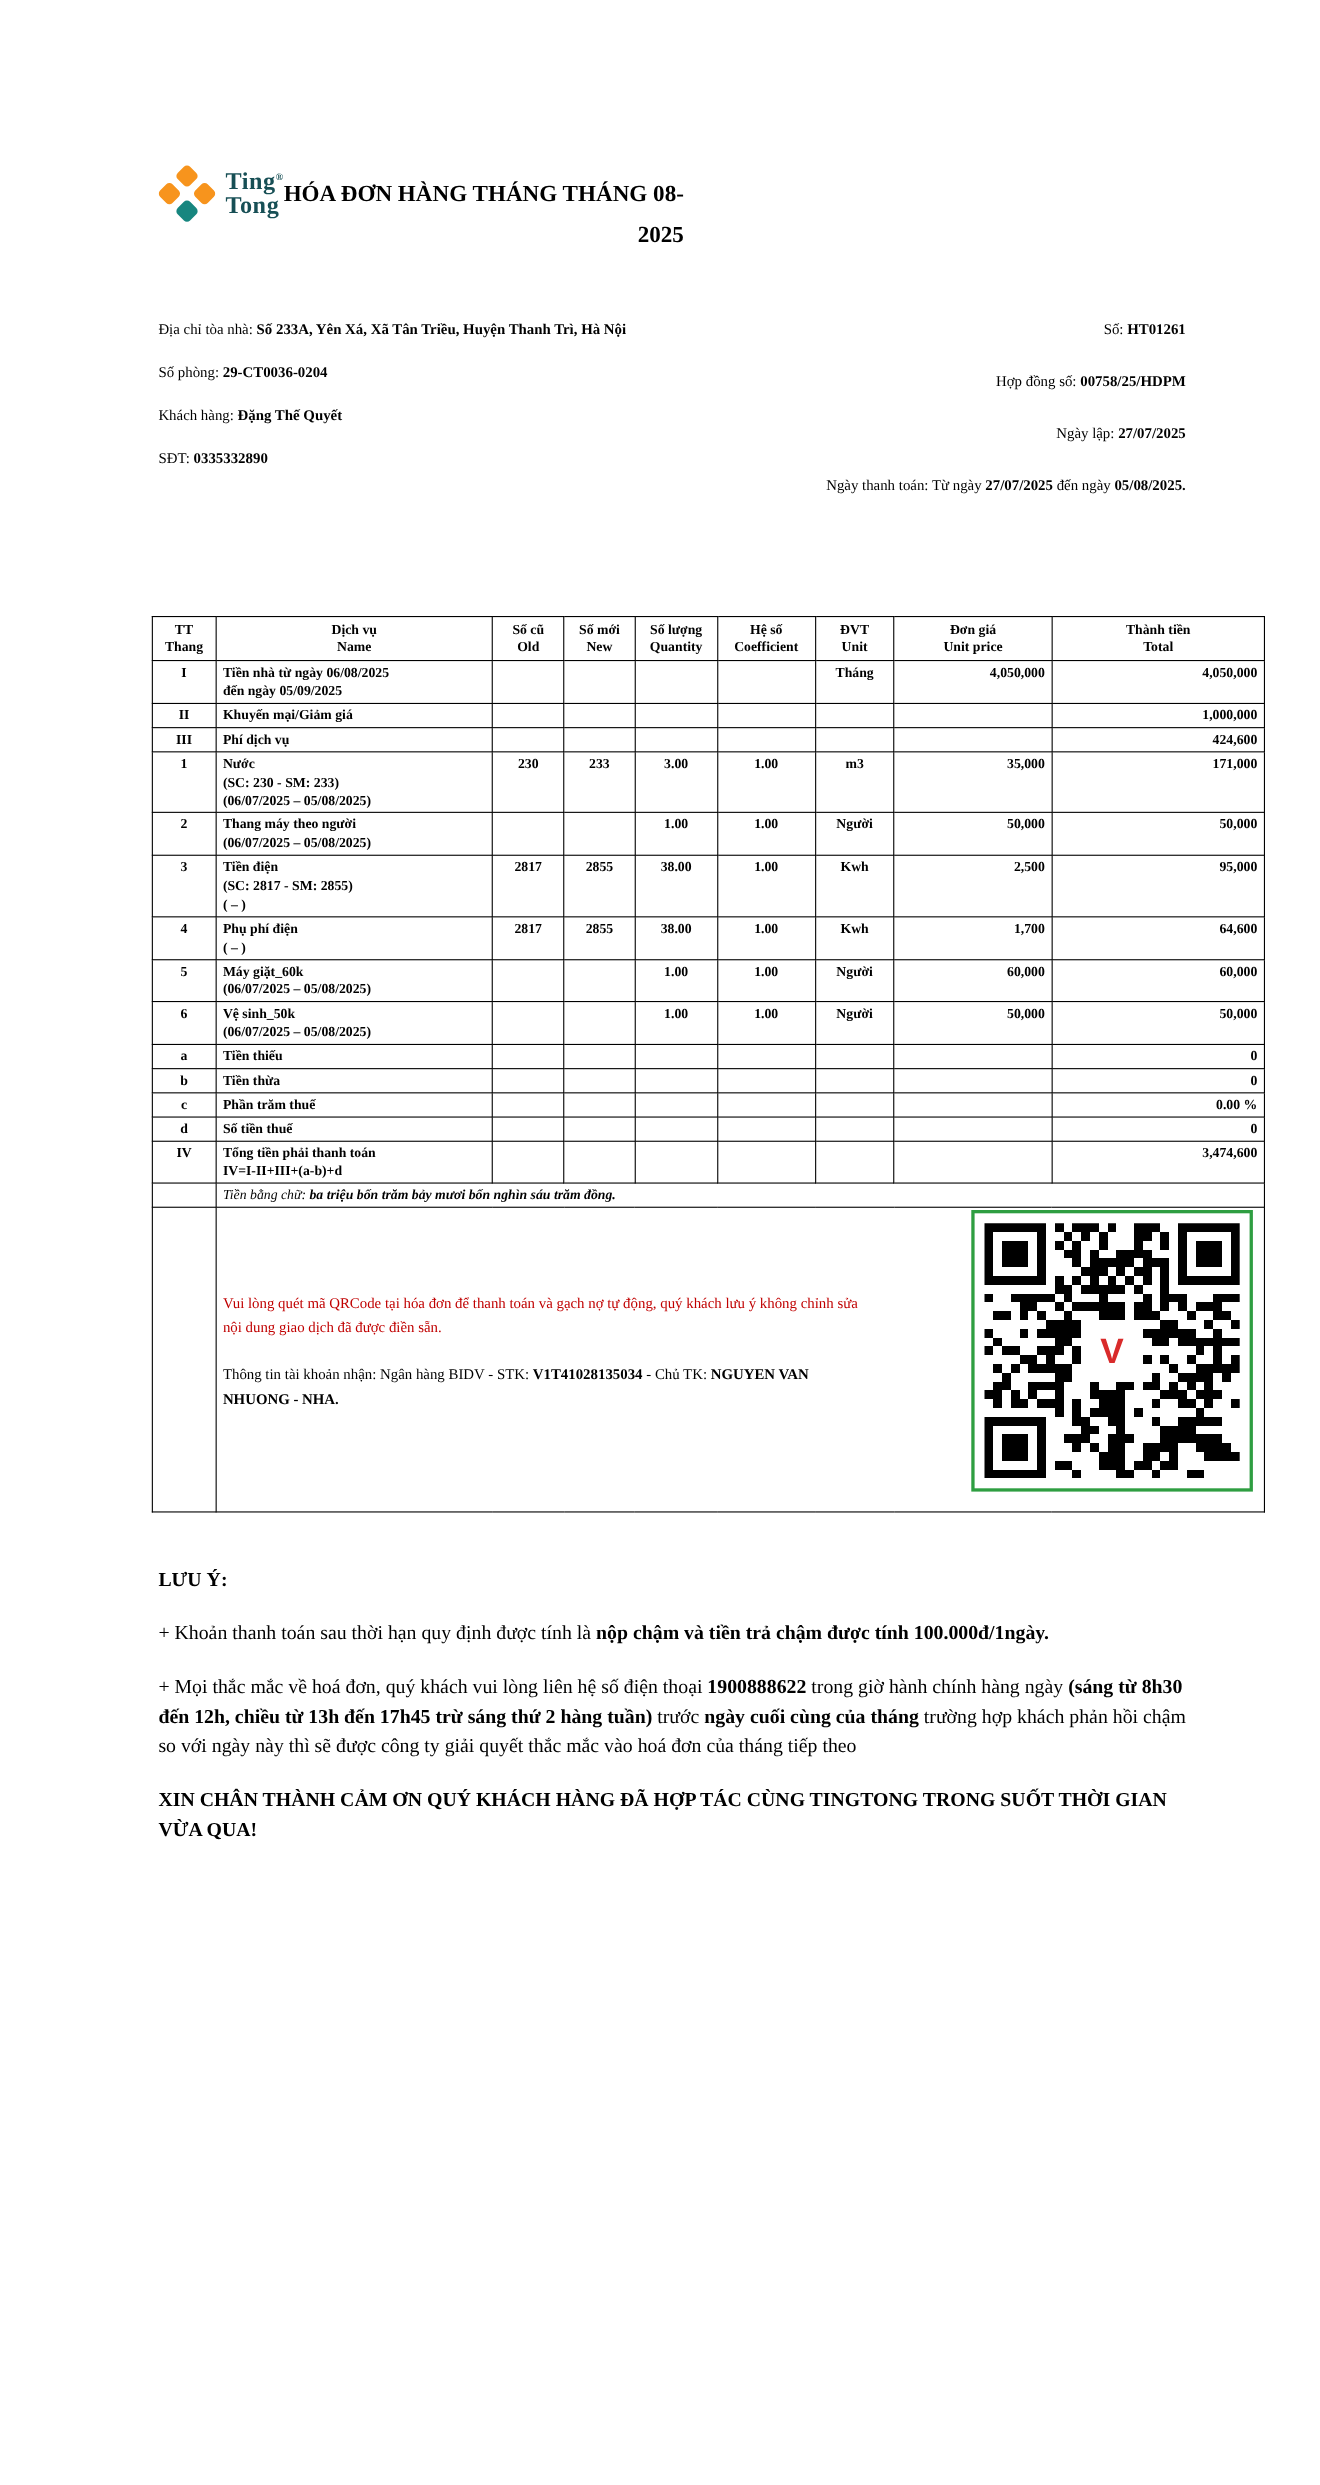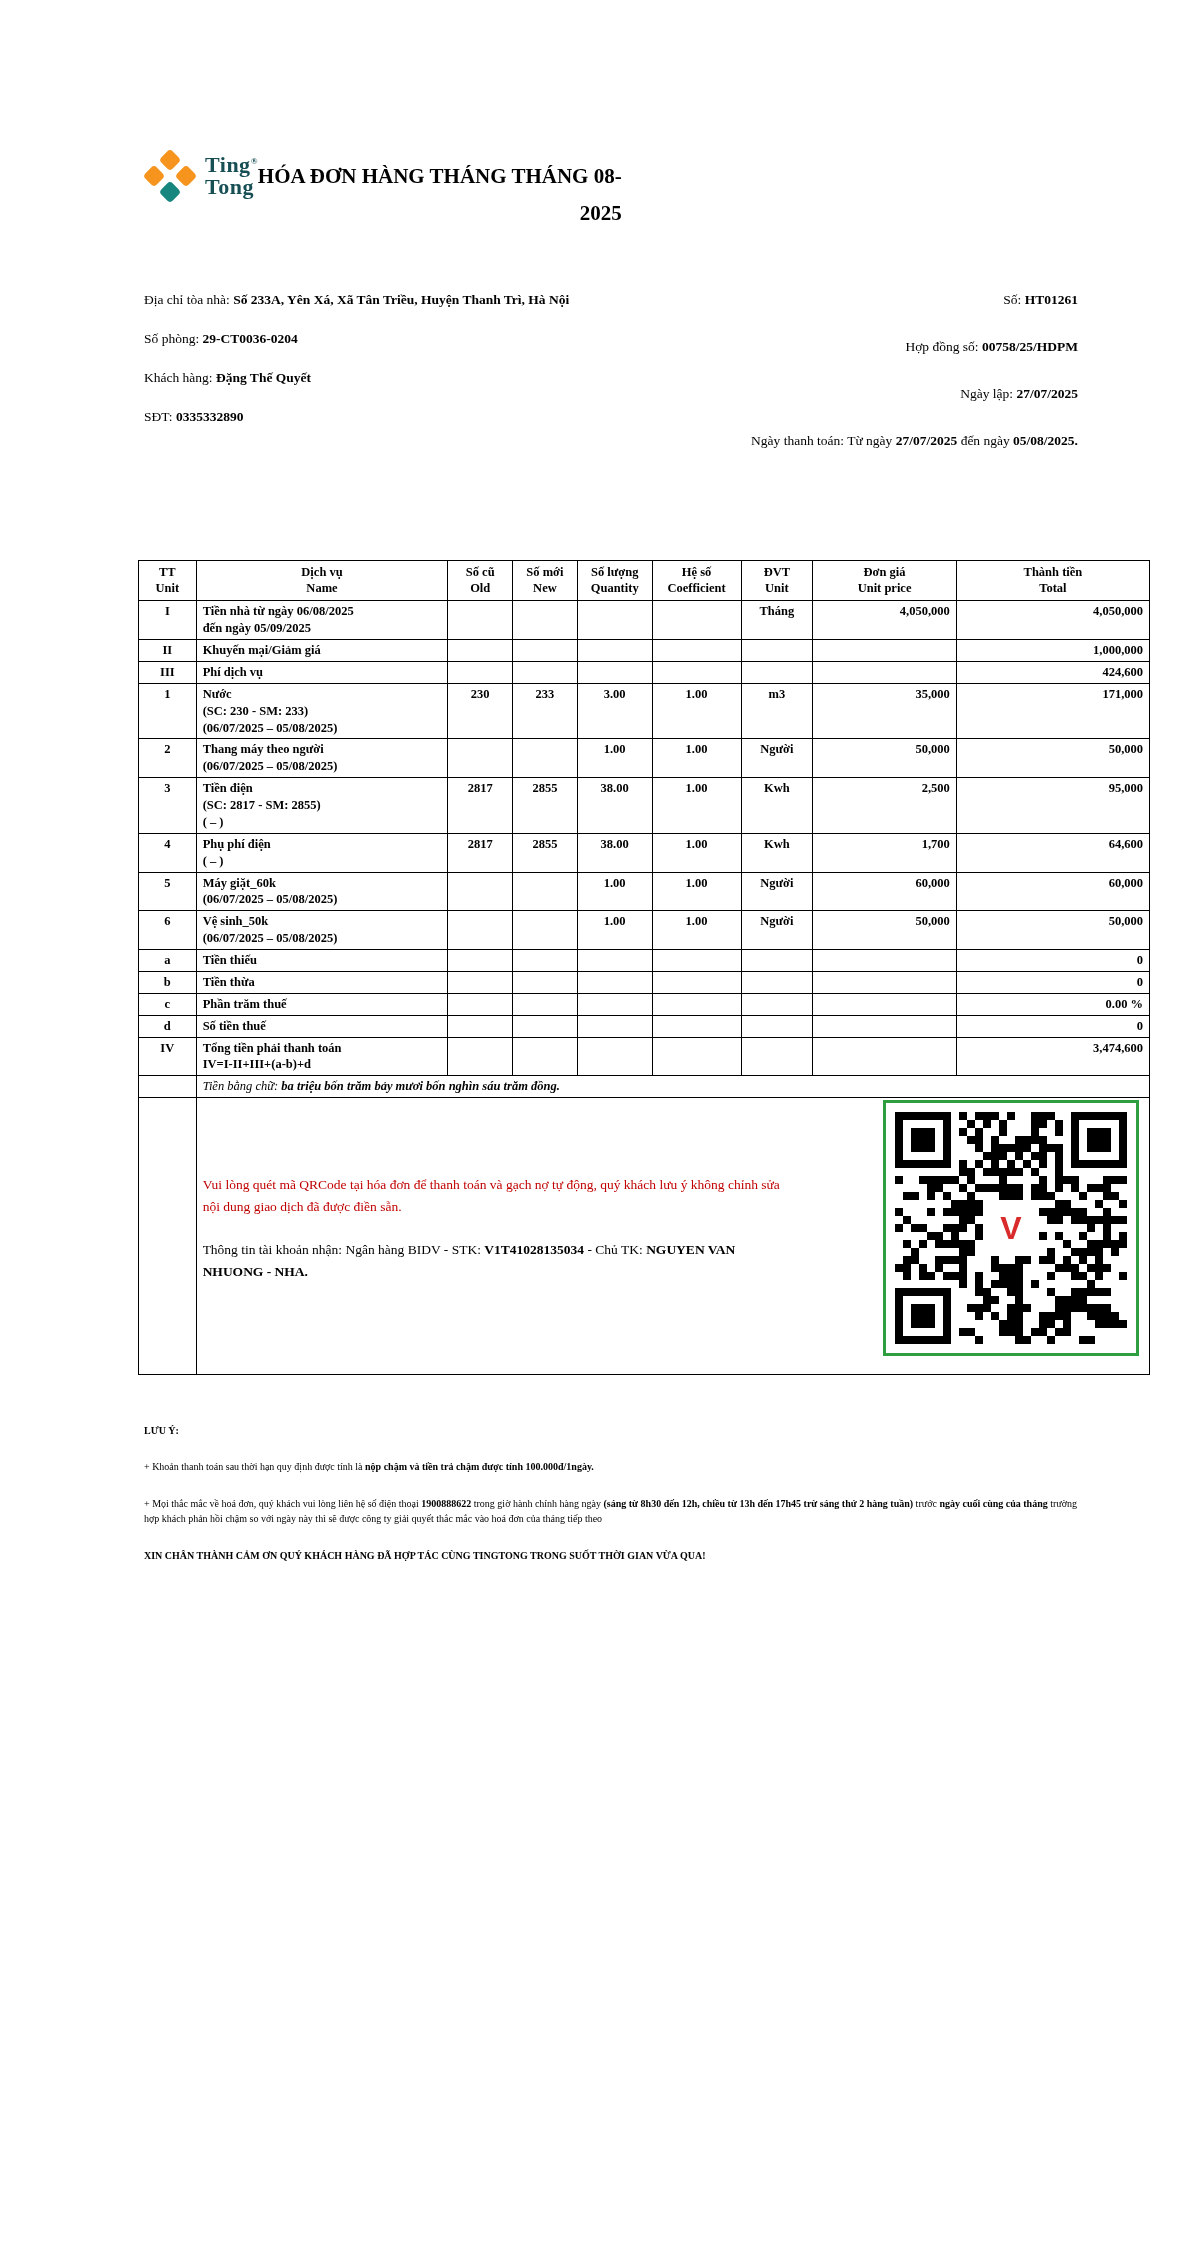--- a/index.html
+++ b/index.html
@@ -37,21 +37,21 @@
   .qr-cell{font-weight:normal;vertical-align:middle;padding:10px 14px;height:272px;}
   .qr-flex{display:flex;justify-content:space-between;align-items:center;gap:17px;}
   .pay-text{width:588px;font-size:13.5px;line-height:1.6;}
   .pay-text p{margin:0;}
   .qr-note{color:var(--red-text);margin-bottom:22px !important;}
   .qr-box{position:relative;width:256px;height:256px;border:3px solid var(--qr-border);background:#fff;padding:9px;box-sizing:border-box;margin-right:4px;}
   .qr-box svg{display:block;width:232px;height:232px;fill:#000;}
   .qr-logo{position:absolute;left:50%;top:50%;transform:translate(-50%,-50%);width:48px;height:44px;background:#fff;display:flex;align-items:center;justify-content:center;border-radius:5px;}
   .qr-logo span{font-family:"Liberation Sans","DejaVu Sans",sans-serif;font-weight:900;font-size:32px;color:var(--qr-logo-red);line-height:1;}
   
-  .notes{margin:48px 120px 0 144px;font-size:10px;line-height:1.5;}
+  .notes{margin:48px 120px 0 144px;font-size:18px;line-height:1.5;}
   .notes-heading{font-weight:bold;margin:0 0 21px;}
   .note{margin:0 0 22px;}
   .closing{font-weight:bold;margin:0;}
   b{font-weight:bold;}
 </style>
 </head>
 <body>
 
 <div class="page">
 
@@ -96,21 +96,21 @@
           <col style="width:6.4%">
         <col style="width:7.4%">
           <col style="width:8.8%">
           <col style="width:7.1%">
           <col style="width:14.2%">
           <col style="width:19.1%">
       </colgroup>
       <thead>
         <tr>
           <th>TT
-Unit</th>
+Thang</th>
           <th>Dịch vụ
 Name</th>
           <th>Số cũ
 Old</th>
           <th>Số mới
 New</th>
           <th>Số lượng
 Quantity</th>
           <th>Hệ số
 Coefficient</th>

